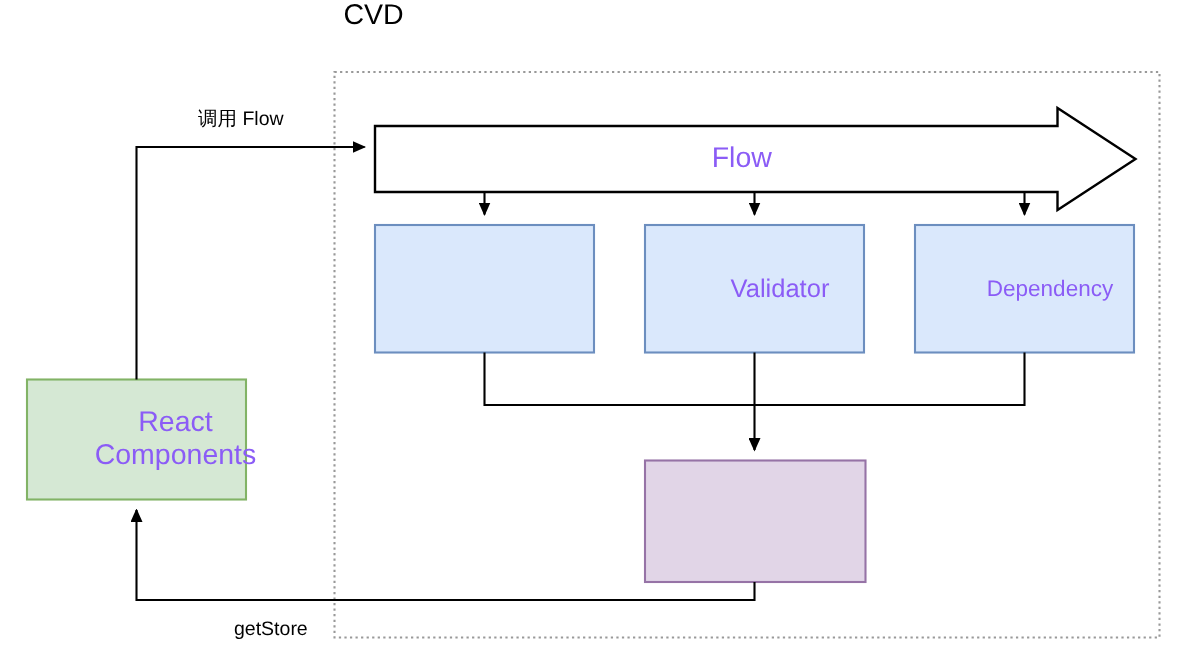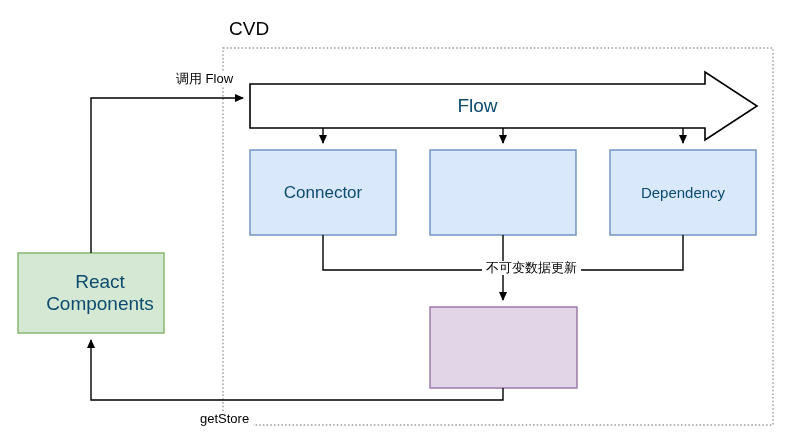--- a/index.html
+++ b/index.html
@@ -23,33 +23,33 @@
     top: 0;
     width: 794px;
     height: 445px;
   }
   .node-label {
     position: absolute;
     display: flex;
     align-items: center;
     justify-content: center;
     text-align: center;
-    color: #0c4a6e;
+    color: #8b5cf6;
     line-height: 1.15;
     pointer-events: none;
     white-space: pre-line;
+    margin-left: 17px;
   }
   .edge-label {
     position: absolute;
     background: #ffffff;
     color: #000000;
     text-align: right;
     line-height: 1.1;
     white-space: nowrap;
-    margin-left: 44px;
   }
   .container-title {
     position: absolute;
     color: #000000;
     white-space: nowrap;
   }
 </style>
 </head>
 <body>
 
@@ -82,32 +82,31 @@
     <path d="M503,128 L503,143" fill="none" stroke="#000000" stroke-width="1.4" marker-end="url(#arrowhead)"></path>
     <path d="M683,128 L683,143" fill="none" stroke="#000000" stroke-width="1.4" marker-end="url(#arrowhead)"></path>
 
     <path d="M323,235 L323,270 L503,270" fill="none" stroke="#000000" stroke-width="1.4"></path>
     <path d="M683,235 L683,270 L503,270" fill="none" stroke="#000000" stroke-width="1.4"></path>
     <path d="M503,235 L503,300" fill="none" stroke="#000000" stroke-width="1.4" marker-end="url(#arrowhead)"></path>
 
     <path d="M503,388 L503,400 L91,400 L91,340" fill="none" stroke="#000000" stroke-width="1.4" marker-end="url(#arrowhead)"></path>
   </svg>
 
-  <div class="container-title" style="left:229px; top:18px; font-size:19px;">CVD</div>
+  <div class="container-title" style="left:229px; top:0; font-size:19px;">CVD</div>
 
   <div class="node-label" style="left:18px; top:253px; width:164px; height:80px; font-size:19px;">React
 Components</div>
 
   <div class="node-label" style="left:250px; top:84px; width:455px; height:44px; font-size:19px;">Flow</div>
 
-  <div class="node-label" style="left:250px; top:150px; width:146px; height:85px; font-size:17px;">Connector</div>
 
+  <div class="node-label" style="left:430px; top:150px; width:146px; height:85px; font-size:17px;">Validator</div>
 
   <div class="node-label" style="left:610px; top:150px; width:146px; height:85px; font-size:15px;">Dependency</div>
 
 
   <div class="edge-label" style="left:129px; top:72px; font-size:13px; padding:0 3px;">调用 Flow</div>
 
-  <div class="edge-label" style="left:438px; top:261px; font-size:13px; padding:0 4px;">不可变数据更新</div>
 
   <div class="edge-label" style="left:152px; top:412px; font-size:13px; padding:0 4px;">getStore</div>
 
 </div>
 
 </body></html>

